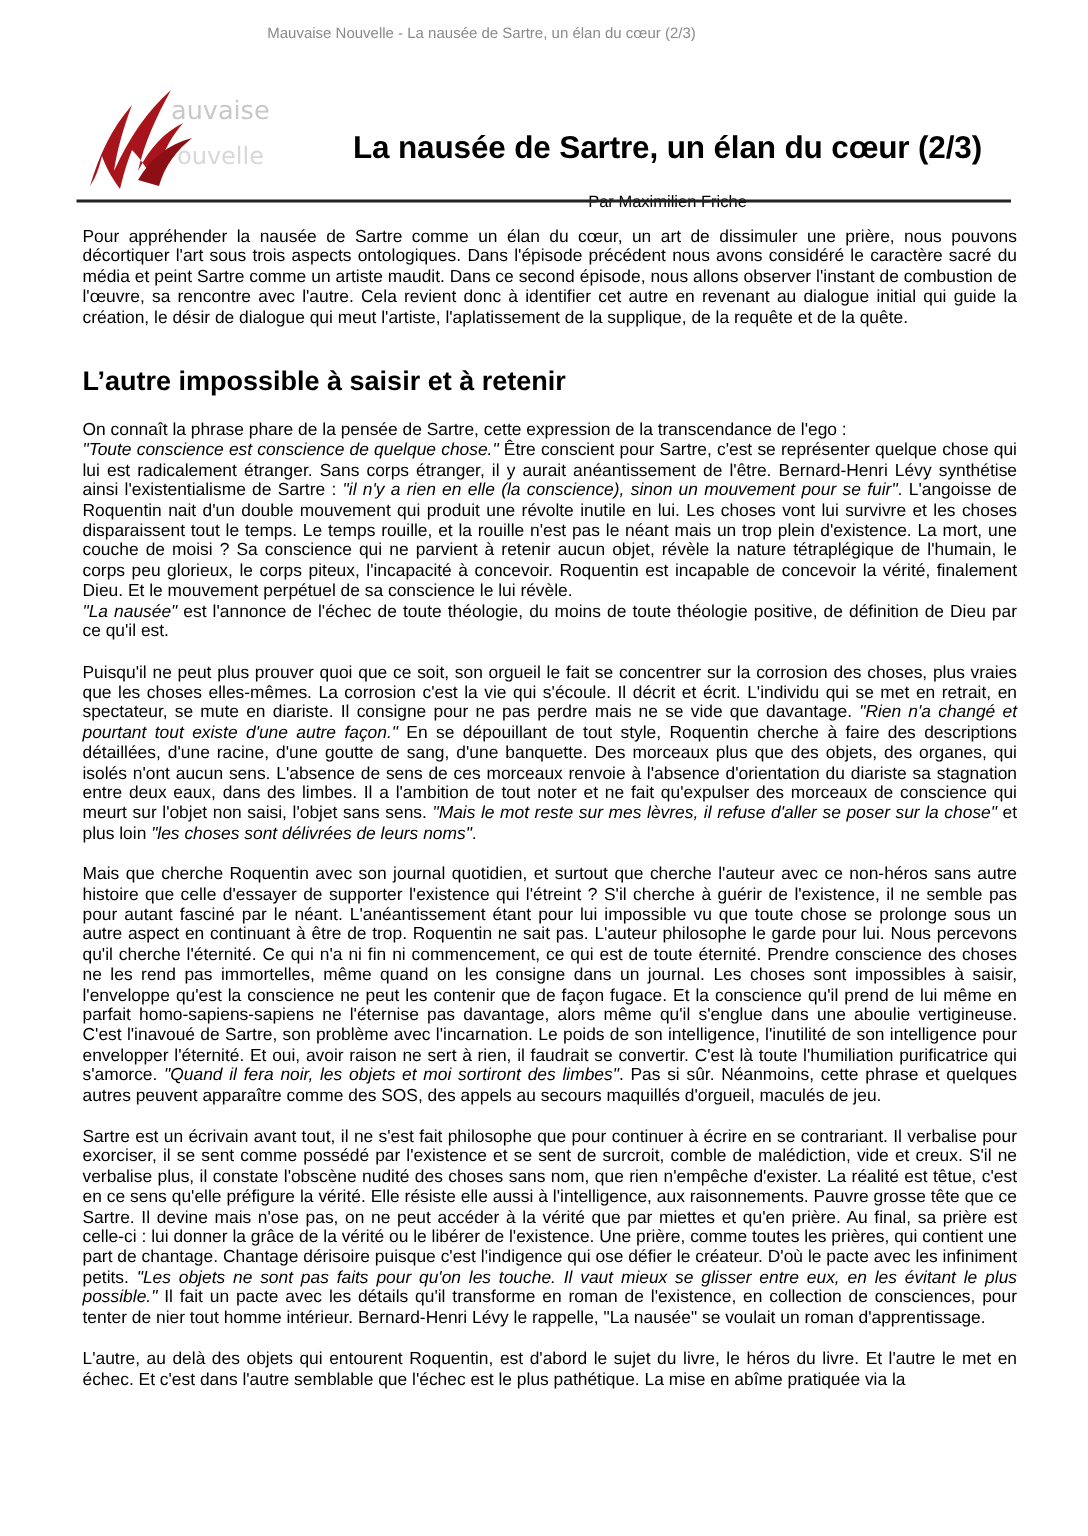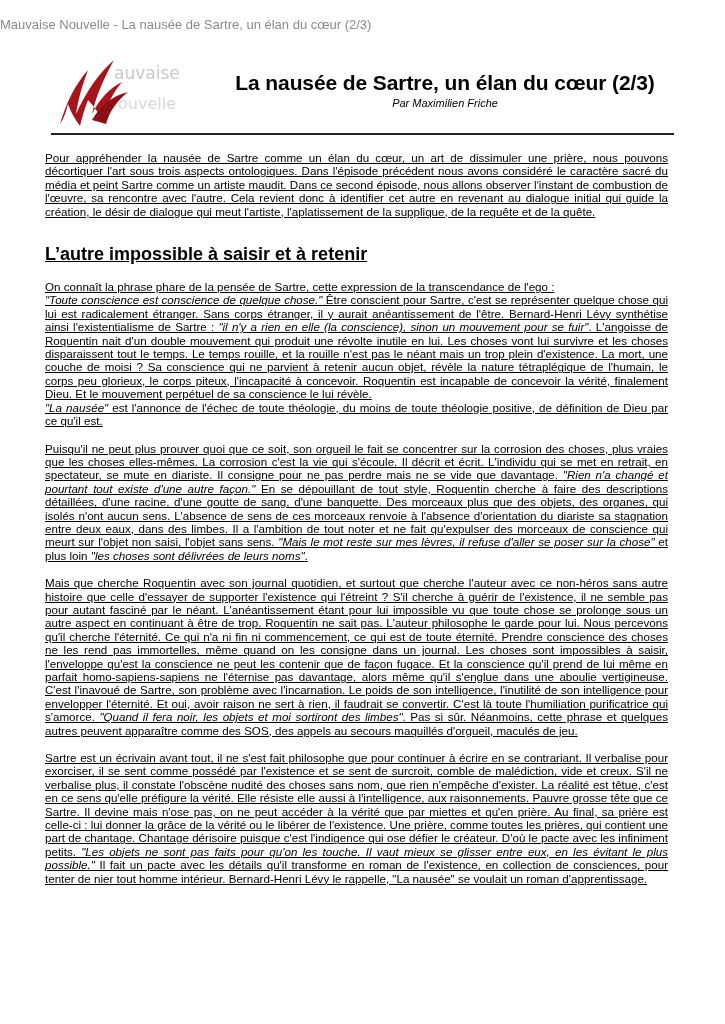--- a/index.html
+++ b/index.html
@@ -1,24 +1,24 @@
 <!DOCTYPE html>
 <html><head>
   <meta charset="utf-8">
   <style>
     html, body { margin: 0; padding: 0; background: #ffffff; }
     body { width: 725px; height: 1024px; position: relative; overflow: hidden; font-family: "Liberation Sans", sans-serif; color: #000; }
-    .running-header { position: absolute; top: 17px; left: 0; width: 642px; text-align: left; font-size: 13px; color: #8a8a8a; }
+    .running-header { position: absolute; top: 17px; left: 0; width: 642px; text-align: center; font-size: 10px; color: #8a8a8a; }
     .logo { position: absolute; left: 52px; top: 52px; width: 150px; height: 78px; text-decoration: underline; }
     .logo svg { width: 100%; height: 100%; display: block; }
     .title-block { position: absolute; left: 205px; top: 70px; width: 480px; text-align: center; }
-    .title { font-size: 21px; font-weight: bold; margin: 0; line-height: 26px; letter-spacing: -0.1px; }
-    .byline { font-size: 11px; margin-top: 0px; line-height: 14px; font-style: italic; }
+    .title { font-size: 21px; font-weight: bold; margin: 16px; line-height: 26px; letter-spacing: -0.1px; }
+    .byline { font-size: 11px; margin-top: 0px; line-height: 14px; }
     .rule { position: absolute; left: 51px; top: 133px; width: 623px; height: 2px; background: #222; }
-    .content { position: absolute; left: 45px; top: 151px; width: 623px; text-decoration: underline; }
+    .content { position: absolute; left: 55px; top: 151px; width: 623px; }
     p.para { margin: 0 0 14px 0; font-size: 11.6px; line-height: 13.4px; text-align: justify; }
     h2.section { font-size: 18px; font-weight: bold; margin: 25px 0 15px 0; line-height: 22px; }
     em { font-style: italic; }
   </style>
 </head>
 <body>
 
 <div class="running-header">Mauvaise Nouvelle - La nausée de Sartre, un élan du cœur (2/3)</div>
 
 <div class="logo">
@@ -43,13 +43,14 @@
   <h2 class="section">L’autre impossible à saisir et à retenir</h2>
 
   <p class="para"><span>On connaît la phrase phare de la pensée de Sartre, cette expression de la transcendance de l'ego :</span><br><em>"Toute conscience est conscience de quelque chose."</em><span> Être conscient pour Sartre, c'est se représenter quelque chose qui lui est radicalement étranger. Sans corps étranger, il y aurait anéantissement de l'être. Bernard-Henri Lévy synthétise ainsi l'existentialisme de Sartre : </span><em>"il n'y a rien en elle (la conscience), sinon un mouvement pour se fuir"</em><span>. L'angoisse de Roquentin nait d'un double mouvement qui produit une révolte inutile en lui. Les choses vont lui survivre et les choses disparaissent tout le temps. Le temps rouille, et la rouille n'est pas le néant mais un trop plein d'existence. La mort, une couche de moisi ? Sa conscience qui ne parvient à retenir aucun objet, révèle la nature tétraplégique de l'humain, le corps peu glorieux, le corps piteux, l'incapacité à concevoir. Roquentin est incapable de concevoir la vérité, finalement Dieu. Et le mouvement perpétuel de sa conscience le lui révèle.</span><br><em>"La nausée"</em><span> est l'annonce de l'échec de toute théologie, du moins de toute théologie positive, de définition de Dieu par ce qu'il est.</span></p>
 
   <p class="para"><span>Puisqu'il ne peut plus prouver quoi que ce soit, son orgueil le fait se concentrer sur la corrosion des choses, plus vraies que les choses elles-mêmes. La corrosion c'est la vie qui s'écoule. Il décrit et écrit. L'individu qui se met en retrait, en spectateur, se mute en diariste. Il consigne pour ne pas perdre mais ne se vide que davantage. </span><em>"Rien n'a changé et pourtant tout existe d'une autre façon."</em><span> En se dépouillant de tout style, Roquentin cherche à faire des descriptions détaillées, d'une racine, d'une goutte de sang, d'une banquette. Des morceaux plus que des objets, des organes, qui isolés n'ont aucun sens. L'absence de sens de ces morceaux renvoie à l'absence d'orientation du diariste sa stagnation entre deux eaux, dans des limbes. Il a l'ambition de tout noter et ne fait qu'expulser des morceaux de conscience qui meurt sur l'objet non saisi, l'objet sans sens. </span><em>"Mais le mot reste sur mes lèvres, il refuse d'aller se poser sur la chose"</em><span> et plus loin </span><em>"les choses sont délivrées de leurs noms"</em><span>.</span></p>
 
   <p class="para"><span>Mais que cherche Roquentin avec son journal quotidien, et surtout que cherche l'auteur avec ce non-héros sans autre histoire que celle d'essayer de supporter l'existence qui l'étreint ? S'il cherche à guérir de l'existence, il ne semble pas pour autant fasciné par le néant. L'anéantissement étant pour lui impossible vu que toute chose se prolonge sous un autre aspect en continuant à être de trop. Roquentin ne sait pas. L'auteur philosophe le garde pour lui. Nous percevons qu'il cherche l'éternité. Ce qui n'a ni fin ni commencement, ce qui est de toute éternité. Prendre conscience des choses ne les rend pas immortelles, même quand on les consigne dans un journal. Les choses sont impossibles à saisir, l'enveloppe qu'est la conscience ne peut les contenir que de façon fugace. Et la conscience qu'il prend de lui même en parfait homo-sapiens-sapiens ne l'éternise pas davantage, alors même qu'il s'englue dans une aboulie vertigineuse. C'est l'inavoué de Sartre, son problème avec l'incarnation. Le poids de son intelligence, l'inutilité de son intelligence pour envelopper l'éternité. Et oui, avoir raison ne sert à rien, il faudrait se convertir. C'est là toute l'humiliation purificatrice qui s'amorce. </span><em>"Quand il fera noir, les objets et moi sortiront des limbes"</em><span>. Pas si sûr. Néanmoins, cette phrase et quelques autres peuvent apparaître comme des SOS, des appels au secours maquillés d'orgueil, maculés de jeu.</span></p>
 
   <p class="para"><span>Sartre est un écrivain avant tout, il ne s'est fait philosophe que pour continuer à écrire en se contrariant. Il verbalise pour exorciser, il se sent comme possédé par l'existence et se sent de surcroit, comble de malédiction, vide et creux. S'il ne verbalise plus, il constate l'obscène nudité des choses sans nom, que rien n'empêche d'exister. La réalité est têtue, c'est en ce sens qu'elle préfigure la vérité. Elle résiste elle aussi à l'intelligence, aux raisonnements. Pauvre grosse tête que ce Sartre. Il devine mais n'ose pas, on ne peut accéder à la vérité que par miettes et qu'en prière. Au final, sa prière est celle-ci : lui donner la grâce de la vérité ou le libérer de l'existence. Une prière, comme toutes les prières, qui contient une part de chantage. Chantage dérisoire puisque c'est l'indigence qui ose défier le créateur. D'où le pacte avec les infiniment petits. </span><em>"Les objets ne sont pas faits pour qu'on les touche. Il vaut mieux se glisser entre eux, en les évitant le plus possible."</em><span> Il fait un pacte avec les détails qu'il transforme en roman de l'existence, en collection de consciences, pour tenter de nier tout homme intérieur. Bernard-Henri Lévy le rappelle, "La nausée" se voulait un roman d'apprentissage.</span></p>
 
+  <p class="para">L'autre, au delà des objets qui entourent Roquentin, est d'abord le sujet du livre, le héros du livre. Et l'autre le met en échec. Et c'est dans l'autre semblable que l'échec est le plus pathétique. La mise en abîme pratiquée via la</p>
 </div>
 
 </body></html>

